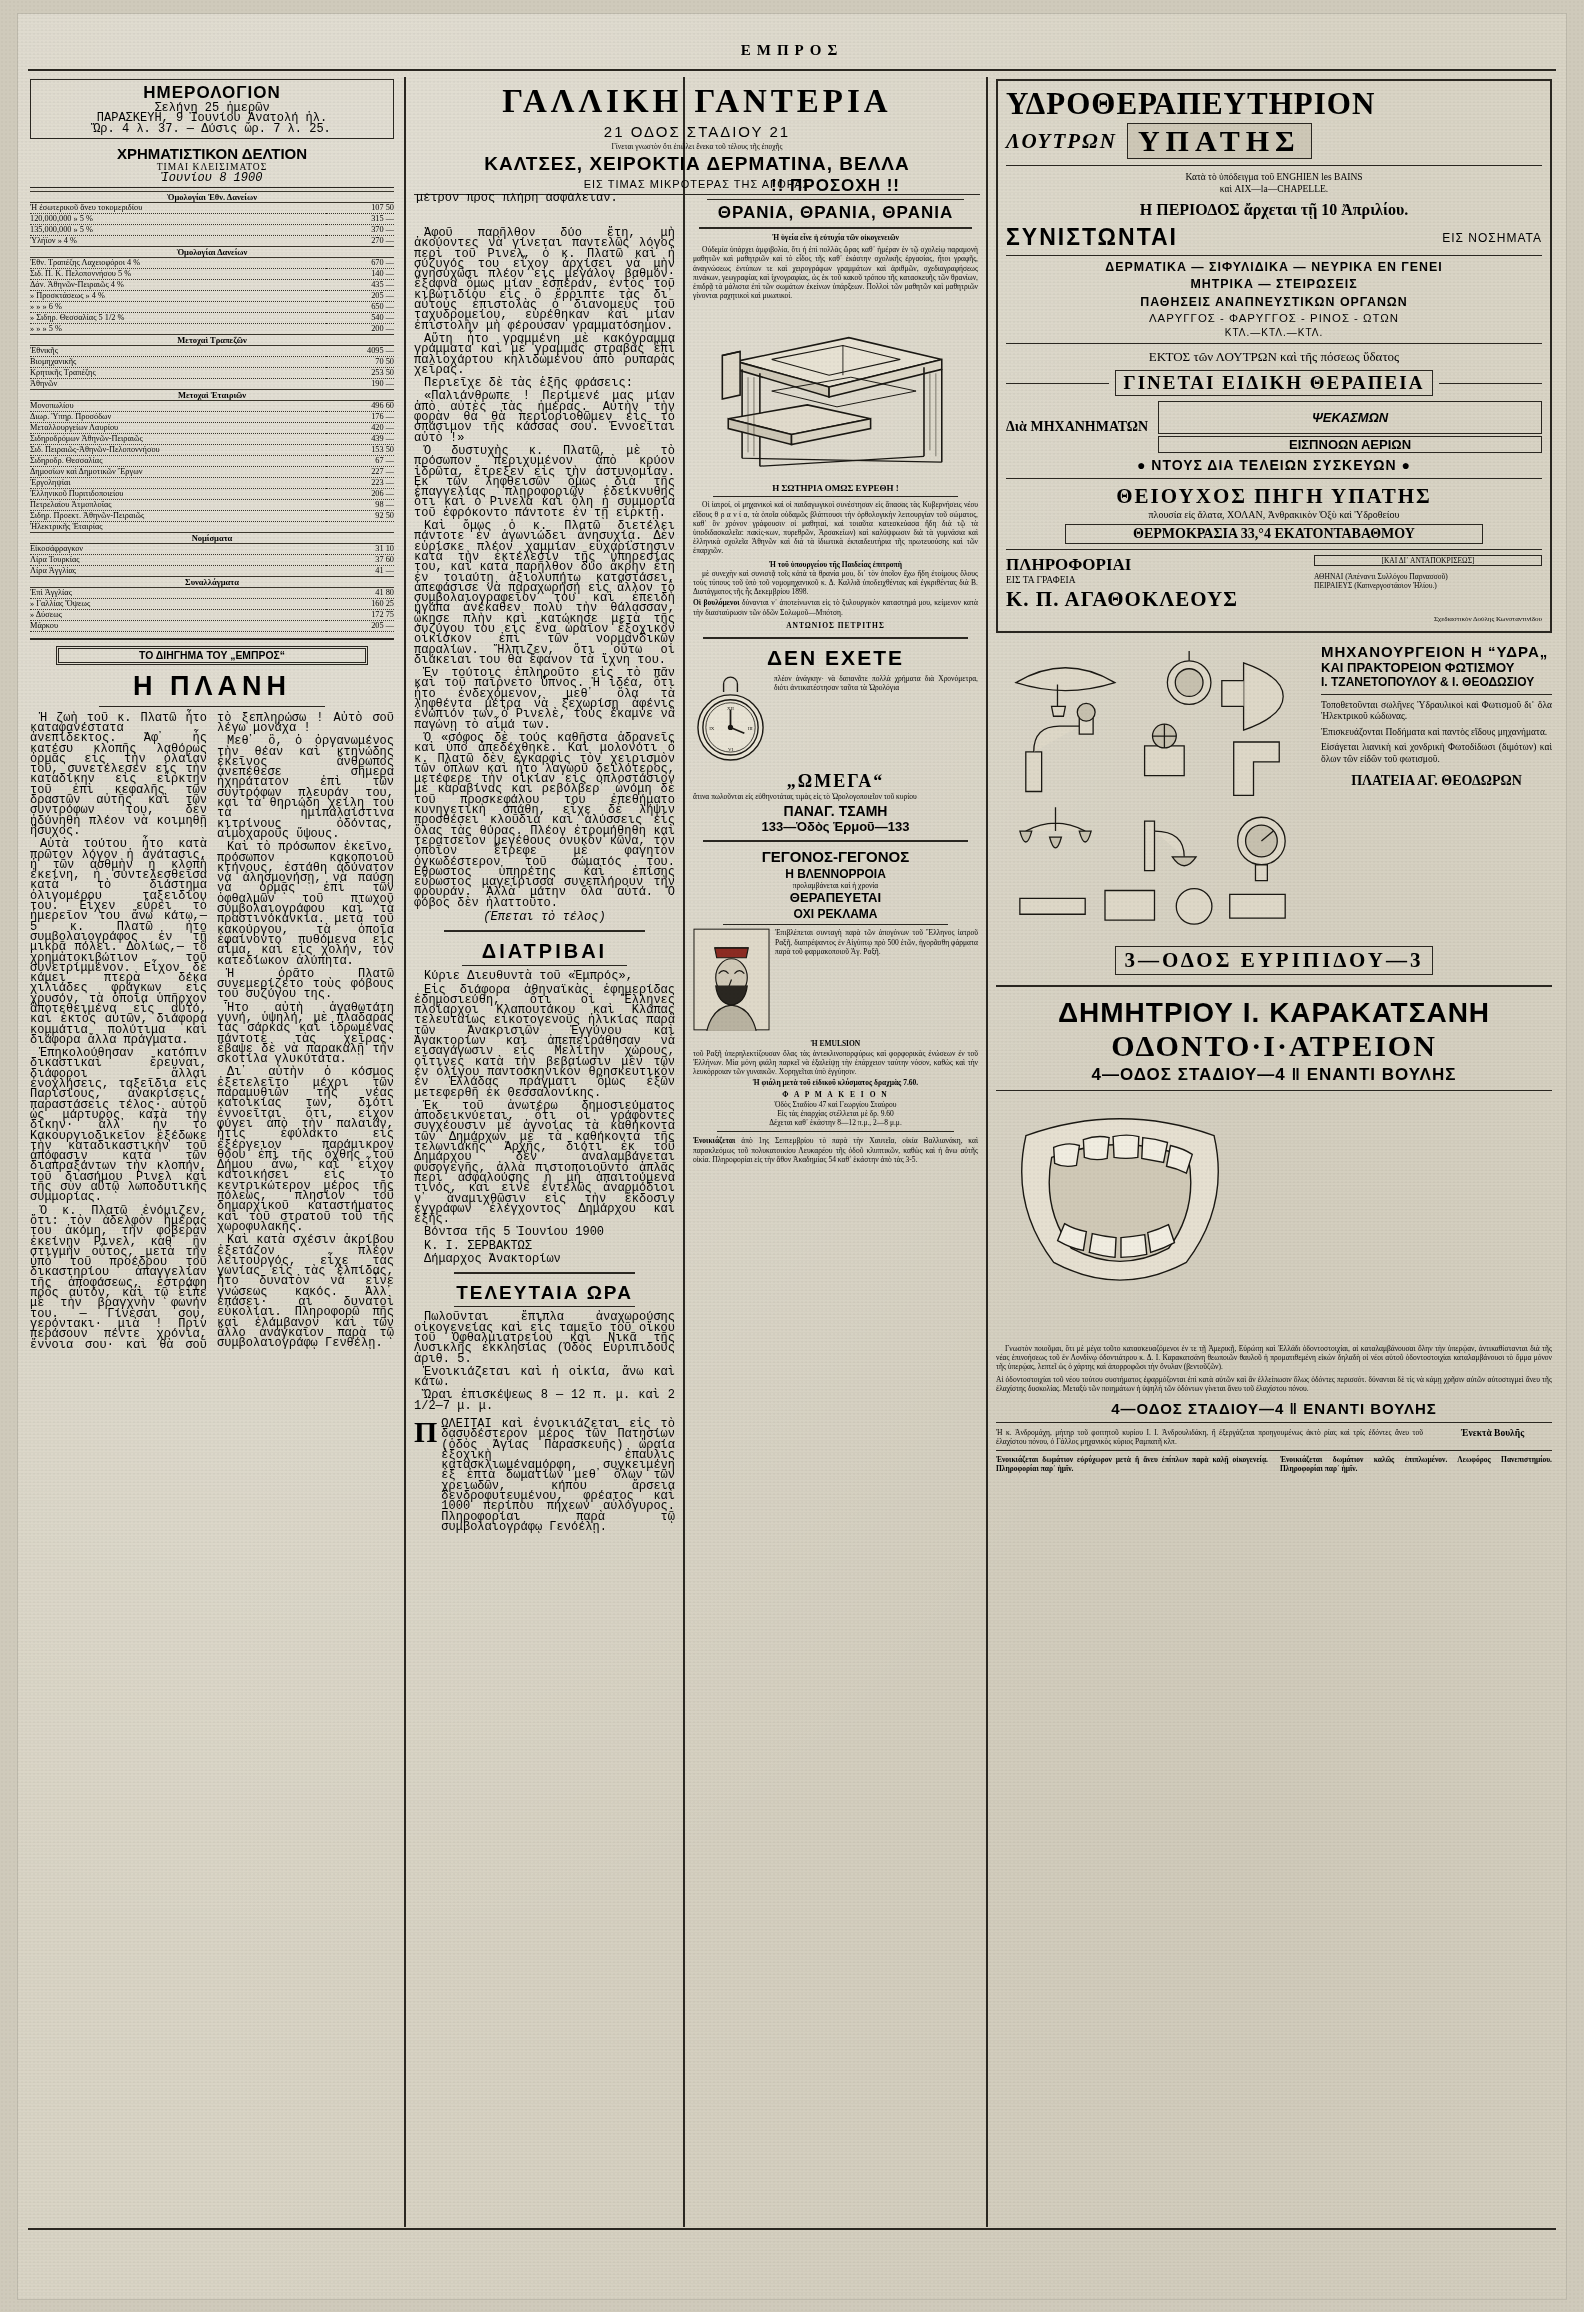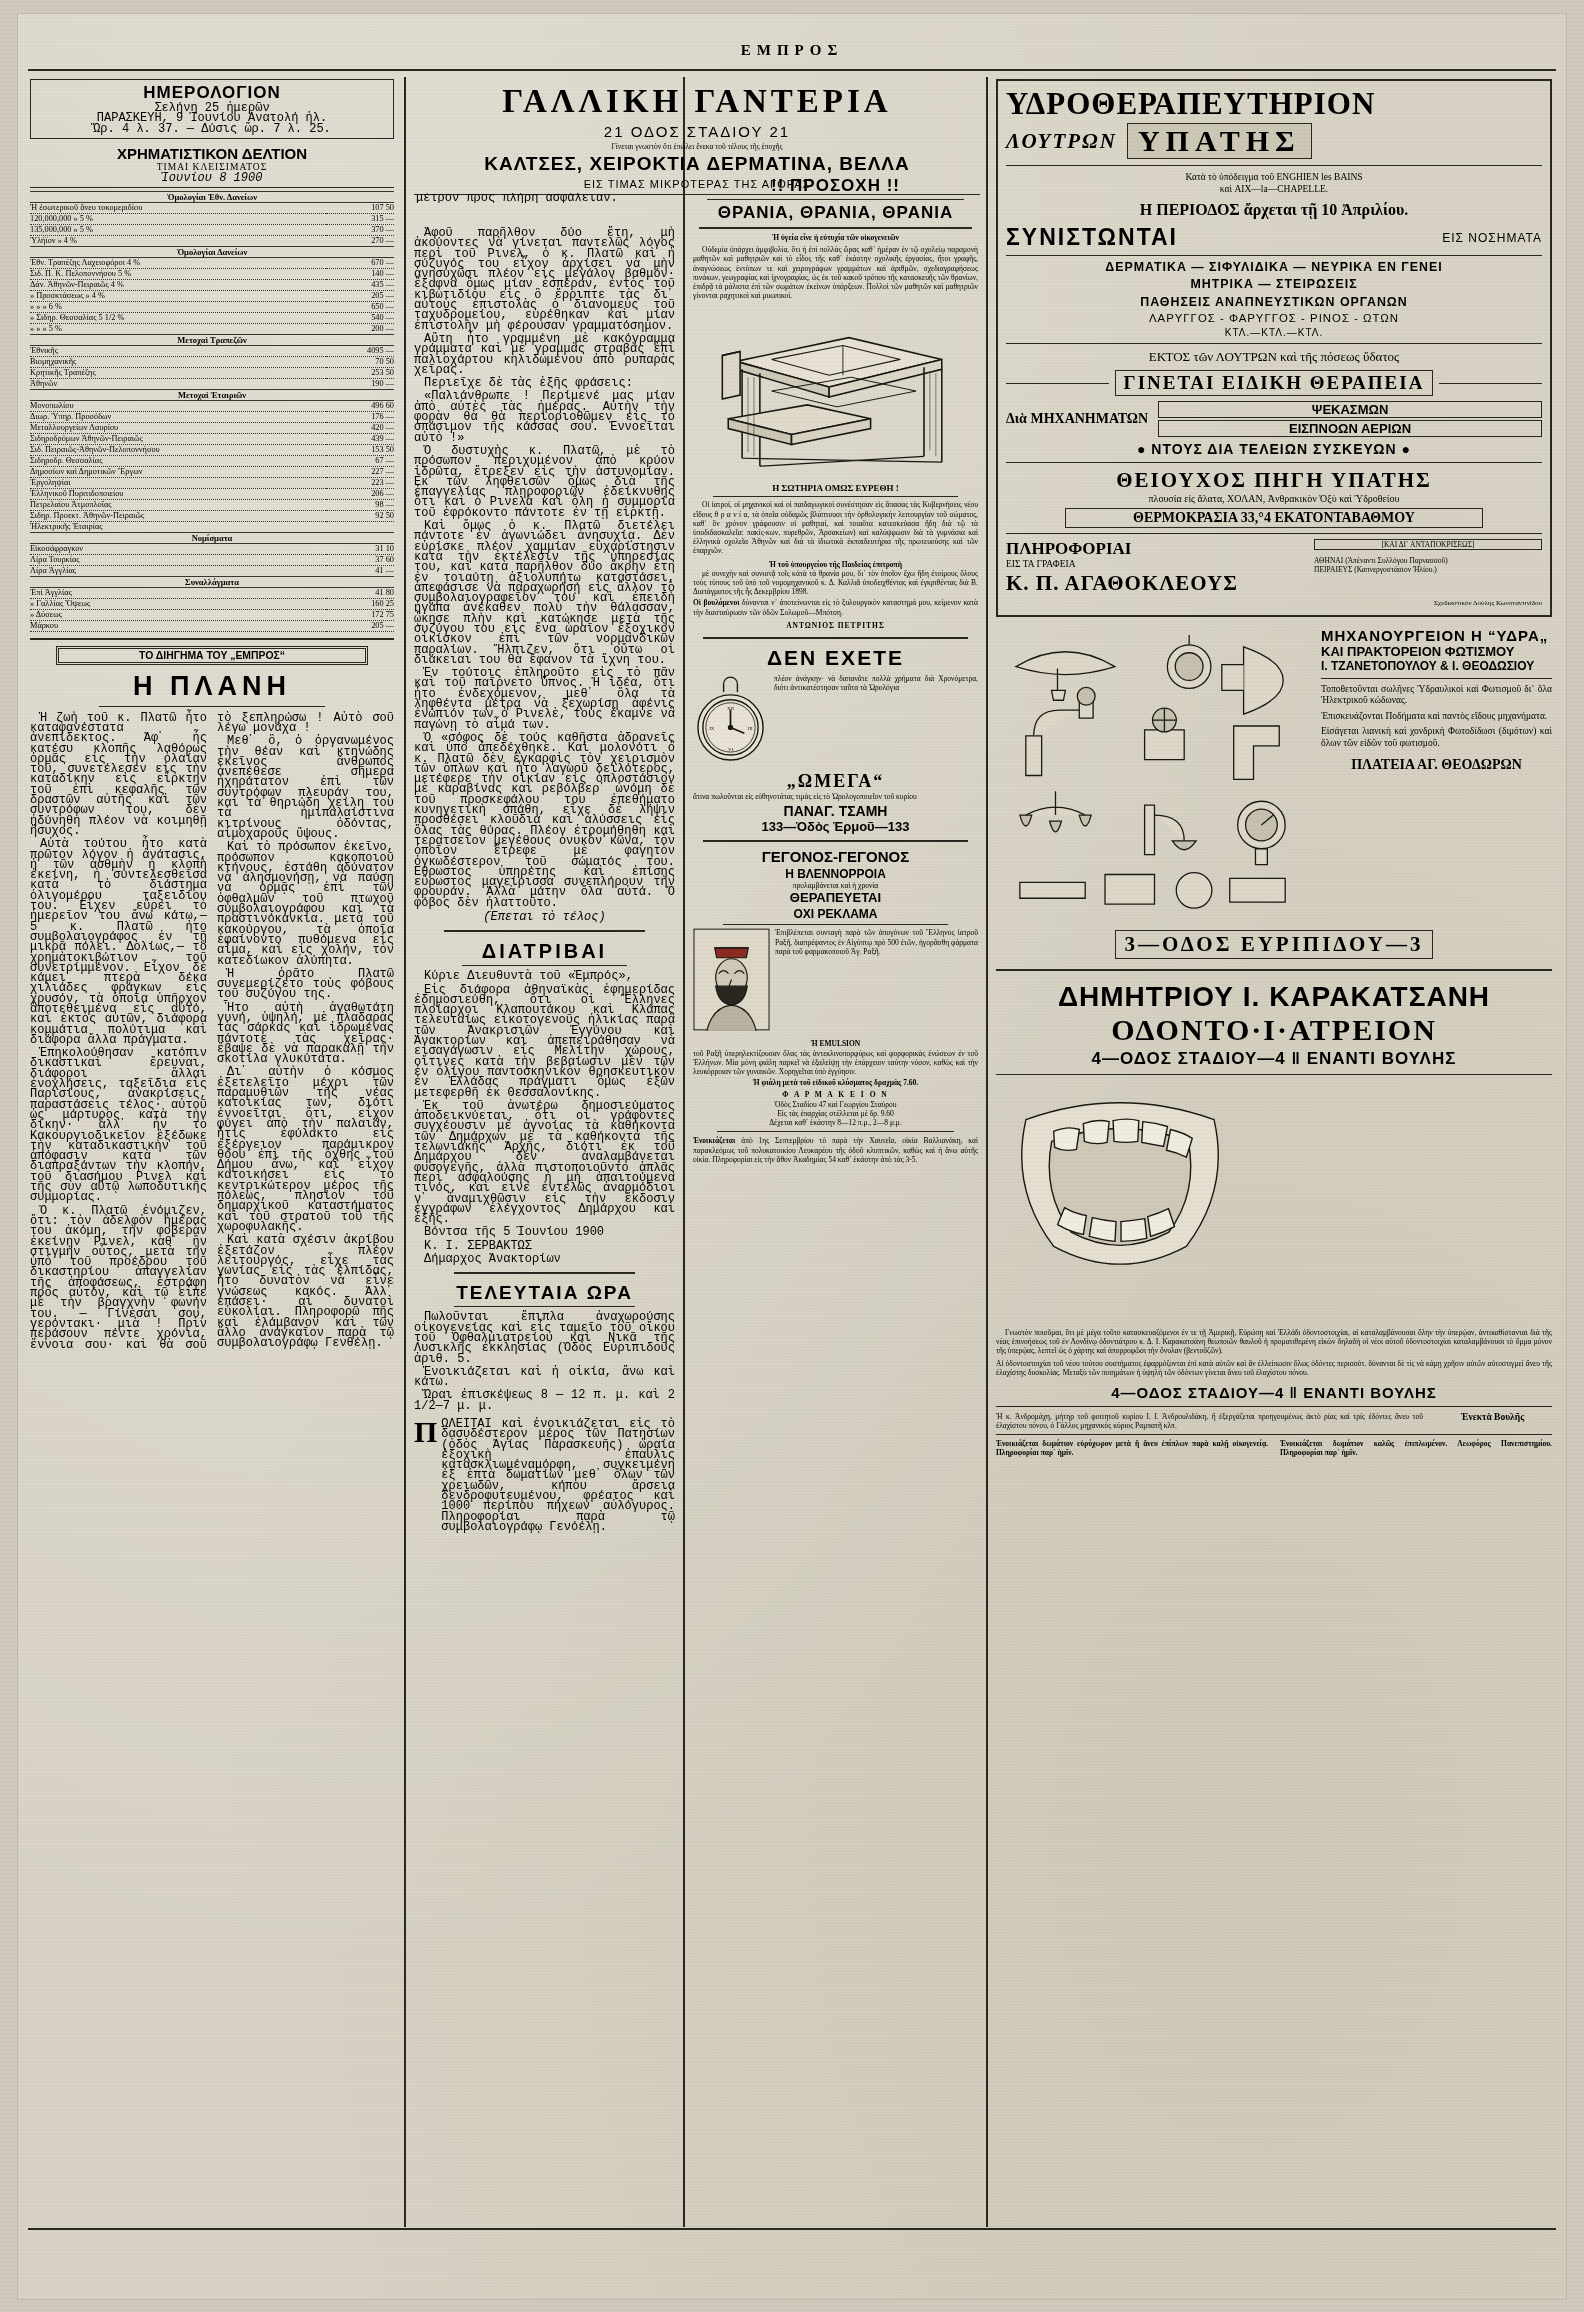--- a/index.html
+++ b/index.html
@@ -475,21 +475,21 @@
       <div class="center sans" style="font-size:11.4px;letter-spacing:1px;margin-top:3px;">ΛΑΡΥΓΓΟΣ - ΦΑΡΥΓΓΟΣ - ΡΙΝΟΣ - ΩΤΩΝ</div>
       <div class="center sans" style="font-size:10px;letter-spacing:1px;margin-top:3px;">ΚΤΛ.—ΚΤΛ.—ΚΤΛ.</div>
       <div class="hr1" style="margin:5px 0;"></div>
       <div class="center" style="font-size:13px;">ΕΚΤΟΣ τῶν ΛΟΥΤΡΩΝ καὶ τῆς πόσεως ὕδατος</div>
       <div class="rowline" style="margin-top:5px;">
         <div class="b box" style="font-size:19px;letter-spacing:2px;padding:1px 8px;">ΓΙΝΕΤΑΙ ΕΙΔΙΚΗ ΘΕΡΑΠΕΙΑ</div>
       </div>
       <div style="display:flex;align-items:center;gap:10px;margin-top:5px;">
         <div class="b" style="font-size:14px;">Διὰ ΜΗΧΑΝΗΜΑΤΩΝ</div>
         <div style="flex:1;">
-          <div class="right b sans box" style="font-size:13px;text-align:center;padding:0 6px;">ΨΕΚΑΣΜΩΝ</div>
+          <div class="right b sans box" style="font-size:13px;text-align:center;padding:8px 6px;font-style:italic;">ΨΕΚΑΣΜΩΝ</div>
           <div class="right b sans box" style="font-size:13px;text-align:center;padding:0 6px;margin-top:2px;">ΕΙΣΠΝΟΩΝ ΑΕΡΙΩΝ</div>
         </div>
       </div>
       <div class="center b sans" style="font-size:14px;margin-top:4px;letter-spacing:1px;">
         <span>●</span>
         <span>ΝΤΟΥΣ ΔΙΑ ΤΕΛΕΙΩΝ ΣΥΣΚΕΥΩΝ</span>
         <span>●</span>
       </div>
       <div class="hr1" style="margin:5px 0;"></div>
       <div class="center b" style="font-size:21px;letter-spacing:2px;">ΘΕΙΟΥΧΟΣ ΠΗΓΗ  ΥΠΑΤΗΣ</div>

